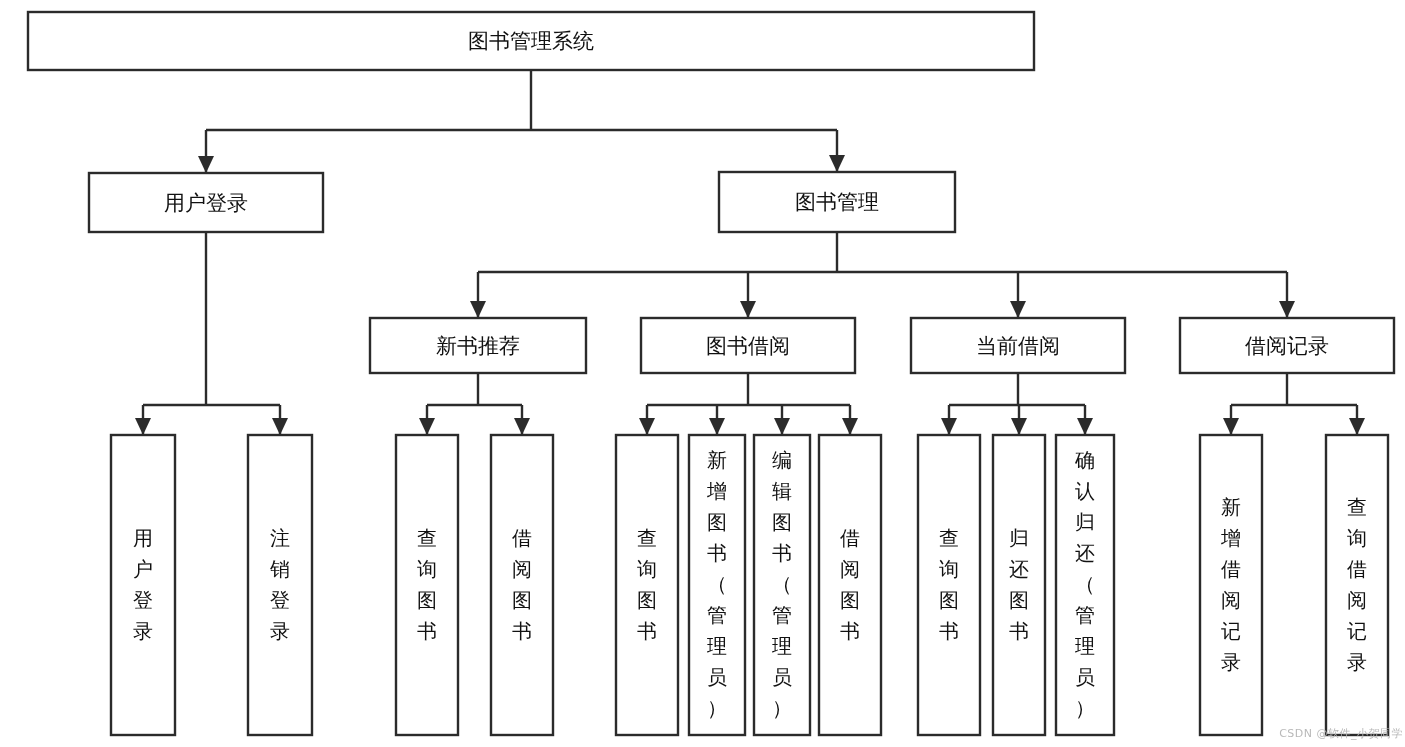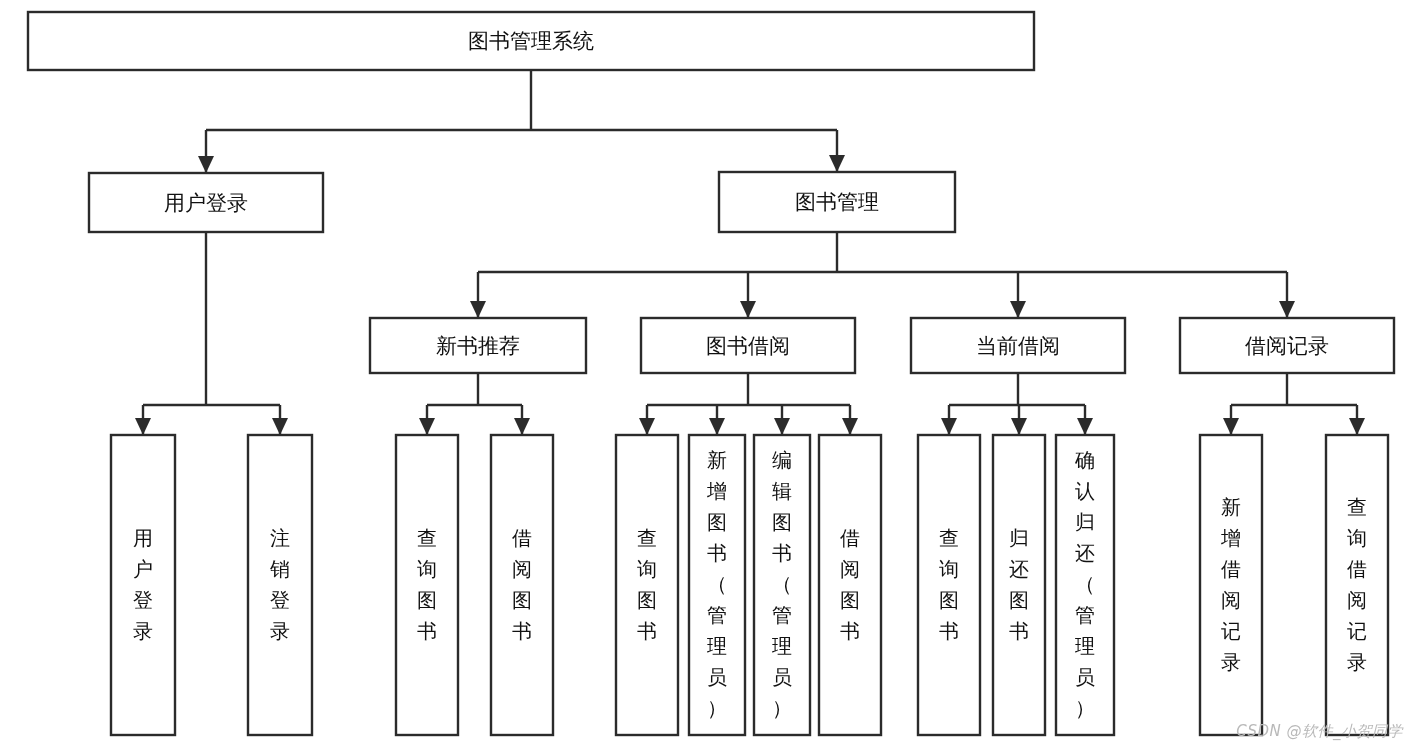--- a/index.html
+++ b/index.html
@@ -51,26 +51,25 @@
   }
   .node-label.vertical {
     font-size: 20px;
     letter-spacing: 0px;
   }
   .watermark {
     position: absolute;
     right: 10px;
     bottom: 6px;
     color: #b9b9b9;
-    font-size: 15px;
+    font-size: 11px;
     font-family: "DejaVu Sans", "Liberation Sans", sans-serif;
     white-space: nowrap;
     user-select: none;
     letter-spacing: 0.5px;
-    font-style: italic;
   }
 </style>
 </head>
 <body>
 
 <div id="diagram-root">
   <svg class="flow" viewBox="0 0 1405 747" xmlns="http://www.w3.org/2000/svg">
     <g id="edges-layer">
         <path d="M 523 70 L 523 130" class="conn"></path>
         <path d="M 198 130 L 829 130" class="conn"></path>

